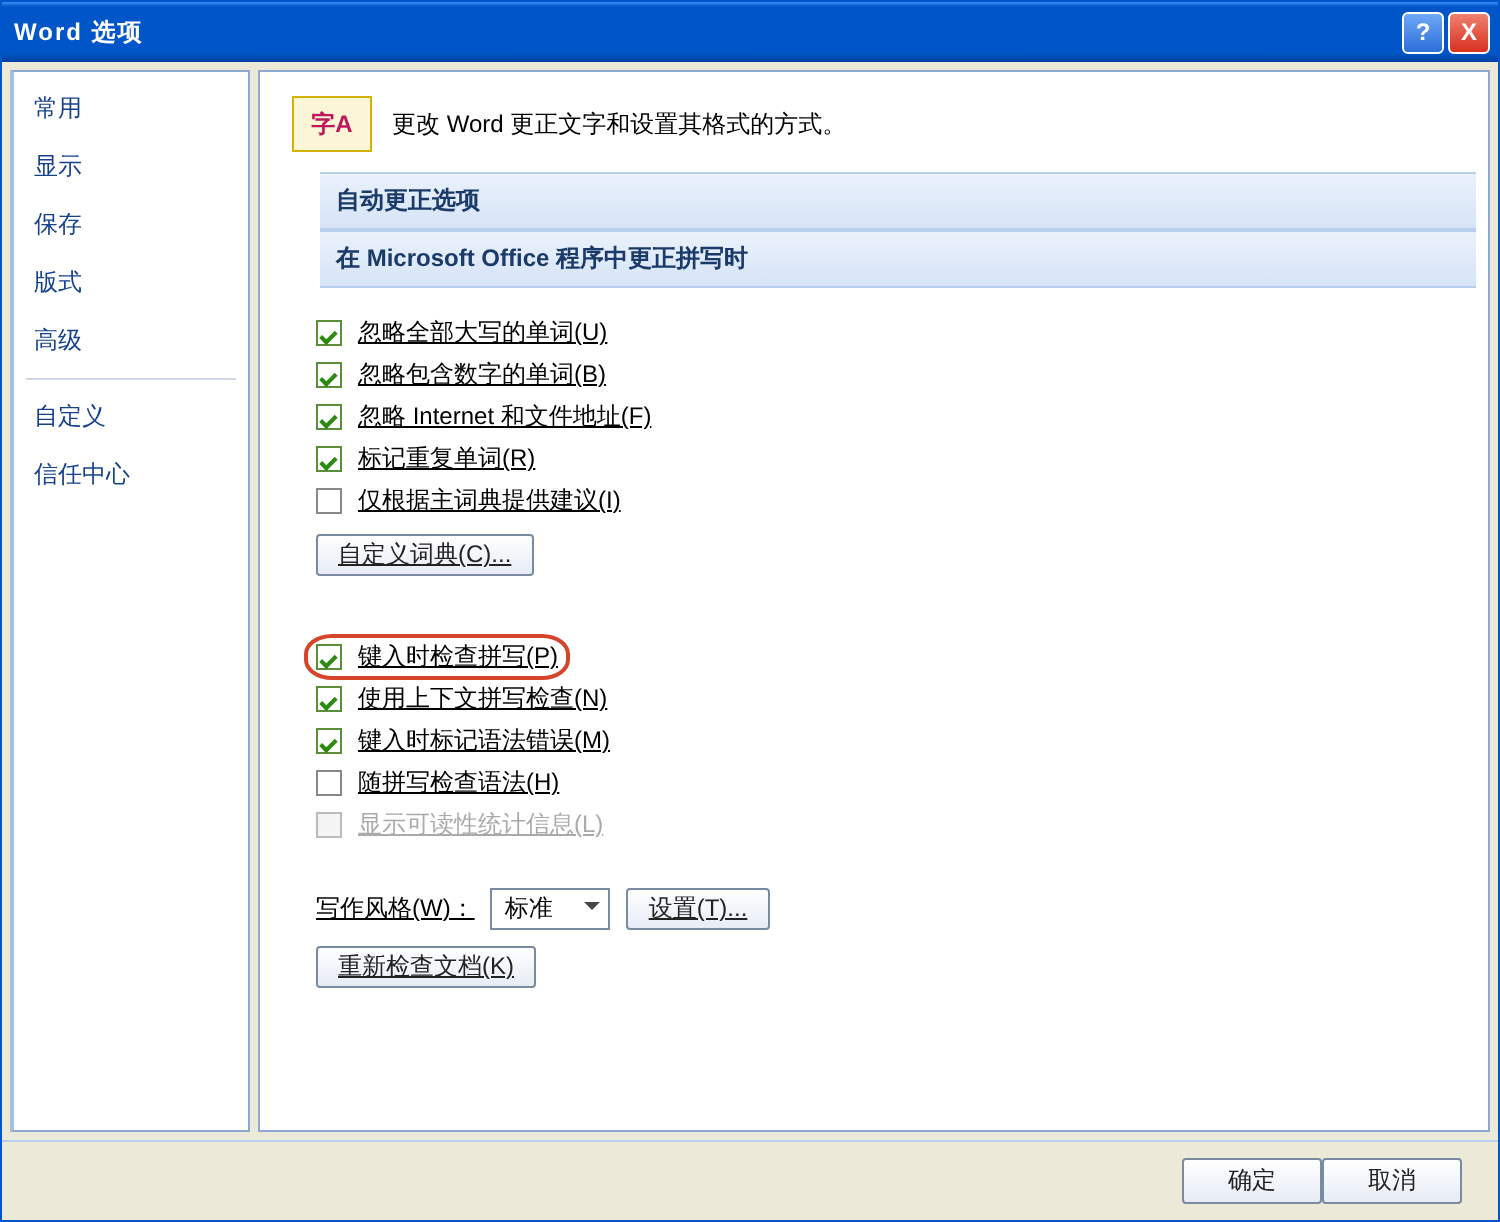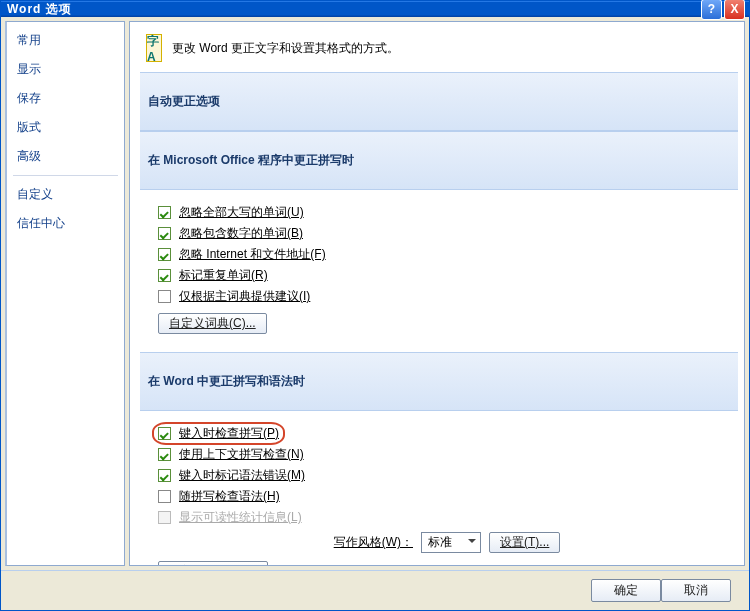--- a/index.html
+++ b/index.html
@@ -1,19 +1,19 @@
 <!DOCTYPE html>
 <html><head>
 <meta charset="utf-8">
 <style>
   * { box-sizing: border-box; font-family: "Microsoft YaHei", "SimSun", sans-serif; font-size: 12px; }
   body { margin: 0; background: #fff; }
   .window { width: 750px; height: 611px; border: 1px solid #0056c8; display: flex; flex-direction: column; background: #ece9d8; }
   .titlebar {
-    height: 16px;
+    height: 30px;
     background: linear-gradient(to bottom, #3b8df7 0%, #0056c8 8%, #0056c8 85%, #003fa0 100%);
     display: flex; align-items: center; padding: 0 4px 0 6px; color: #fff; font-weight: bold;
   }
   .titlebar .title { flex: 1; letter-spacing: 1px; }
   .titlebar .tbtn {
     width: 21px; height: 21px; margin-left: 2px;
     border: 1px solid #fff; border-radius: 3px;
     display: flex; align-items: center; justify-content: center;
     color: #fff; font-weight: bold; font-family: Arial, sans-serif;
   }
@@ -32,27 +32,27 @@
     border: 2px solid #d4452a; border-radius: 12px / 10px;
   }
   .sidebar .sep { border-top: 1px solid #d0d8e8; margin: 4px 6px; }
   .main {
     flex: 1; background: #fff; border: 1px solid #8ea9cf; margin: 4px 4px 4px 4px;
     overflow: hidden; display: flex; flex-direction: column; min-height: 0;
   }
   .scroll { flex: 1; overflow-y: scroll; padding: 6px 0 6px 10px; min-height: 0; }
   .header-row { display: flex; align-items: center; gap: 10px; padding: 6px 6px 10px 6px; }
   .header-icon {
-    width: 16px; height: 28px; background: #fdf6d6; border: 1px solid #d4b200;
-    display: flex; align-items: center; justify-content: center; color: #0f766e; font-weight: bold;
+    width: 40px; height: 28px; background: #fdf6d6; border: 1px solid #d4b200;
+    display: flex; align-items: center; justify-content: center; color: #be185d; font-weight: bold;
   }
   .group-title {
     background: linear-gradient(to bottom, #eaf1fb, #d6e4f7);
     border-top: 1px solid #b8cfee; border-bottom: 1px solid #b8cfee;
-    padding: 20px 8px; font-weight: bold; color: #1a3a6a; margin-right: 6px;
+    padding: 5px 8px; font-weight: bold; color: #1a3a6a; margin-right: 6px; margin-left: 20px;
   }
   .group-body { padding: 10px 8px 14px 18px; }
   .row { display: flex; align-items: center; gap: 8px; margin: 4px 0; }
   .cb {
     width: 13px; height: 13px; border: 1px solid #5a8f3a; background: #fff; position: relative; flex: 0 0 auto;
   }
   .cb.checked::after {
     content: ""; position: absolute; left: 2px; top: 5px; width: 3px; height: 6px;
     border: solid #2b8a0f; border-width: 0 2px 2px 0; transform: rotate(45deg) translate(-1px,-2px);
   }
@@ -148,21 +148,20 @@
             </div>
           <div class="row">
               <span class="cb unchecked"></span>
               <span class="u">仅根据主词典提供建议(I)</span>
             </div>
           <div class="row" style="margin-top:8px;">
             <span class="btn small"><span class="u">自定义词典(C)...</span></span>
           </div>
         </div>
 
-        <div class="group-title">在 Word 中更正拼写和语法时</div>
         <div class="group-body">
           <div class="row">
             <span class="circle-mark">
               <span class="cb checked"></span>
               <span style="width:8px"></span>
               <span class="u">键入时检查拼写(P)</span>
             </span>
           </div>
           <div class="row">
               <span class="cb checked"></span>
@@ -173,21 +172,21 @@
               <span class="u">键入时标记语法错误(M)</span>
             </div>
           <div class="row">
               <span class="cb unchecked"></span>
               <span class="u">随拼写检查语法(H)</span>
             </div>
           <div class="row">
               <span class="cb disabled"></span>
               <span class="u lbl-disabled">显示可读性统计信息(L)</span>
             </div>
-          <div class="row" style="margin-top:6px;justify-content:center;">
+          <div class="row" style="margin-top:23px;">
             <span class="u">写作风格(W)：</span>
             <span class="select"><span>标准</span></span>
             <span class="btn small"><span class="u">设置(T)...</span></span>
           </div>
           <div class="row" style="margin-top:8px;">
             <span class="btn small"><span class="u">重新检查文档(K)</span></span>
           </div>
         </div>
 
       </div>

